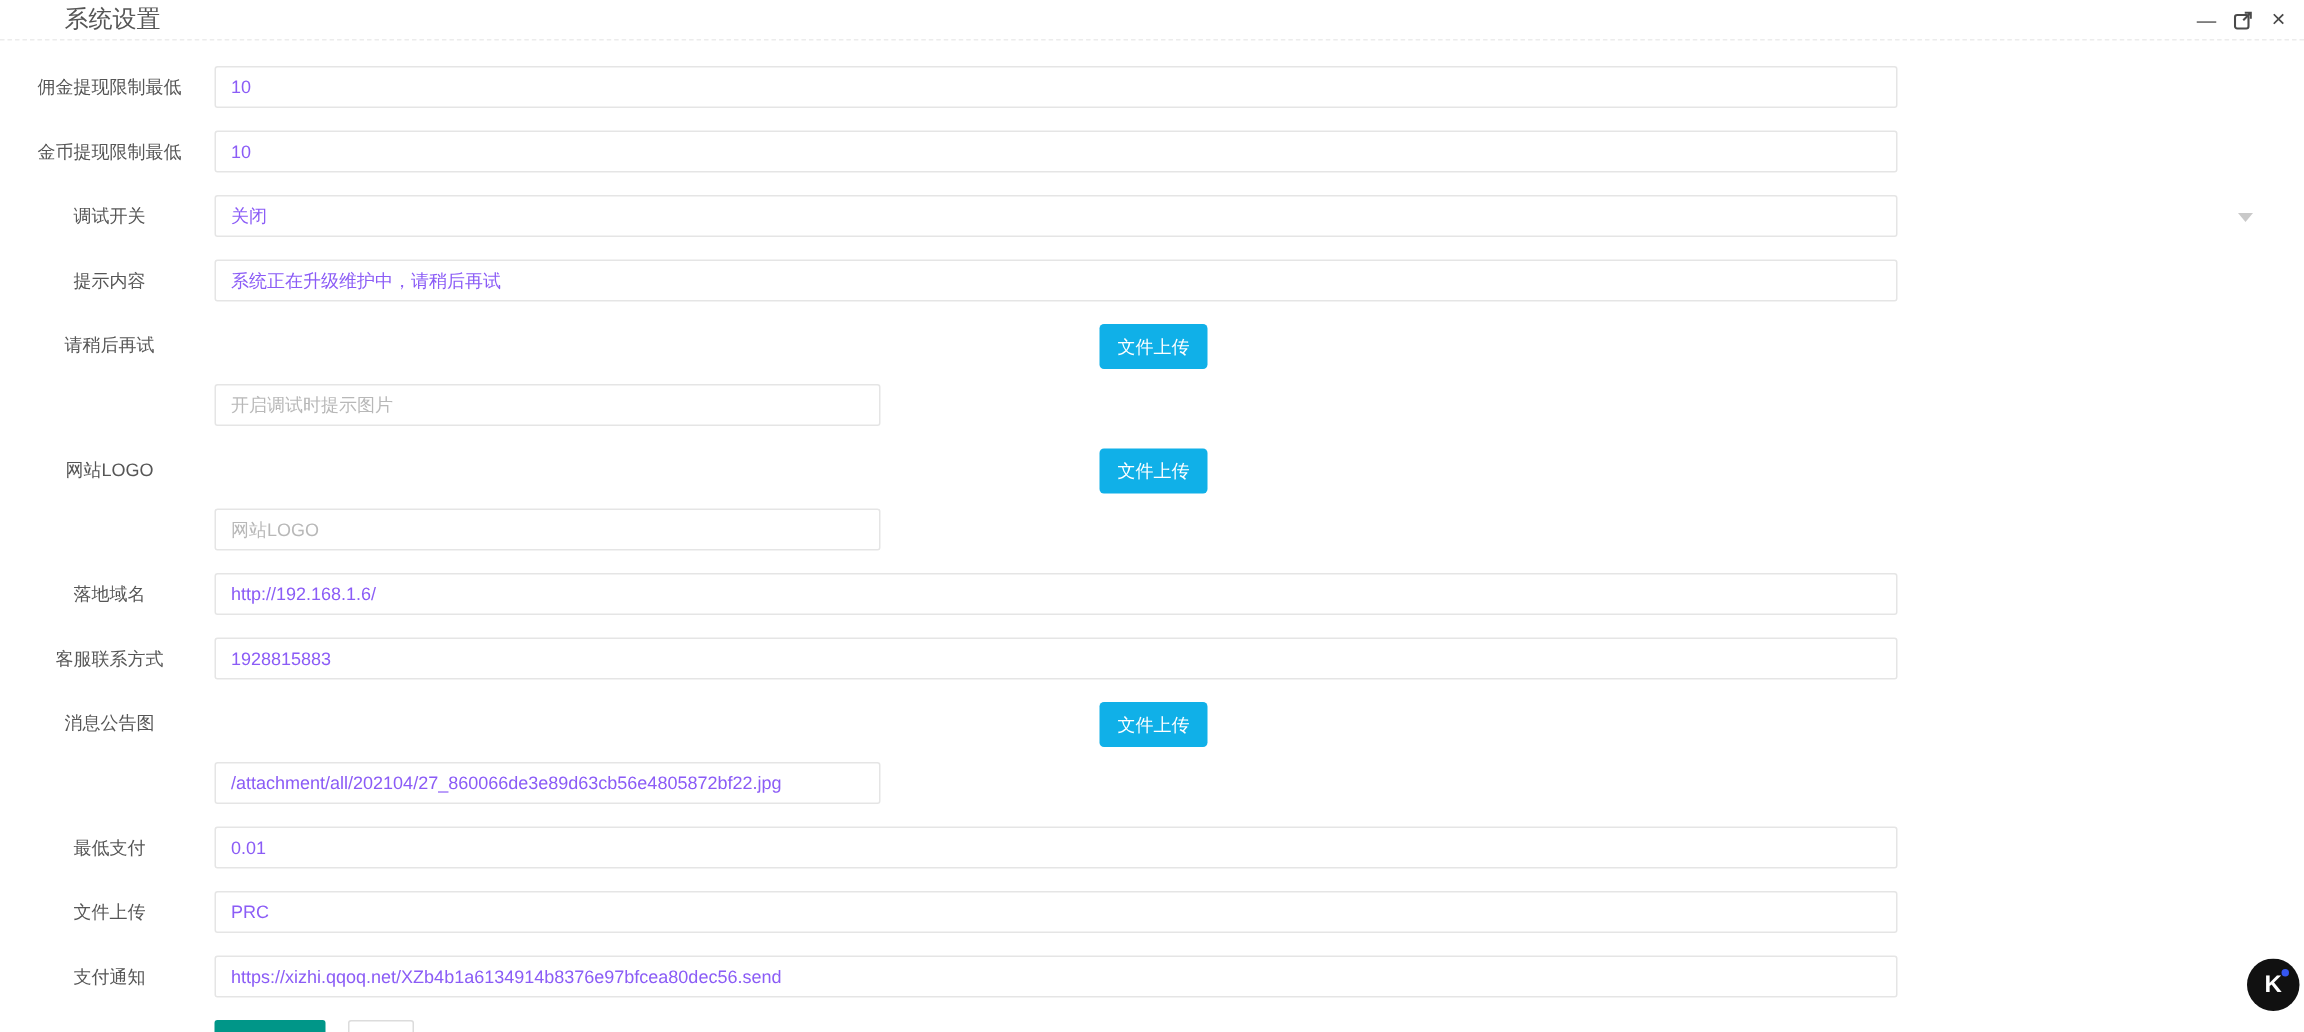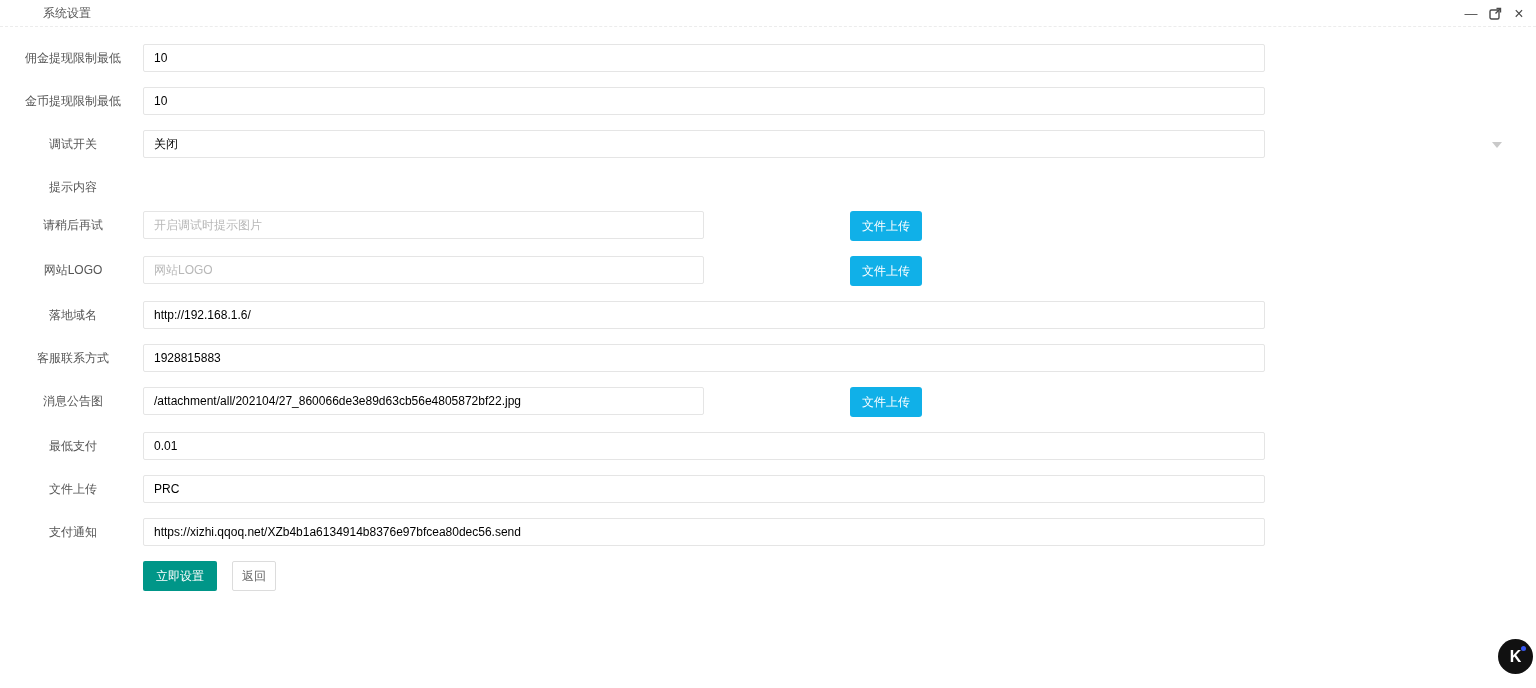--- a/index.html
+++ b/index.html
@@ -1,38 +1,38 @@
 <!DOCTYPE html>
 <html><head>
 <meta charset="utf-8">
 <style>
   * { margin:0; padding:0; box-sizing:border-box; }
   html,body { width:1536px; height:688px; overflow:hidden; background:#fff;
     font-family:"Liberation Sans","DejaVu Sans",sans-serif; font-size:12px; color:#333; }
 
   
   .titlebar { position:relative; height:27px; background:#fff; border-bottom:1px dashed #ececec; }
-  .titlebar-title { position:absolute; left:43px; top:0; line-height:27px; color:#555; font-size:12px; }
+  .titlebar-title { position:absolute; left:43px; top:0; line-height:27px; color:#555; font-size:16px; }
   .win-controls { position:absolute; right:8px; top:0; height:27px; display:flex; align-items:center; gap:6px; }
   .win-btn { width:18px; height:18px; display:flex; align-items:center; justify-content:center;
     color:#4a4a4a; cursor:pointer; font-size:14px; line-height:1; user-select:none; }
   .win-btn.minimize { font-size:13px; }
   .win-btn.close { font-size:16px; }
 
   
   .form-area { padding-top:17px; }
   .form-row { display:flex; align-items:flex-start; margin-bottom:15px; position:relative; }
   .form-label { width:133px; padding:5px 10px 0 23px; text-align:center; color:#565656;
     line-height:18px; word-break:break-all; }
   .ipt { height:28px; border:1px solid #e5e5e5; border-radius:2px; padding:0 10px;
-    font-size:12px; color:#000000; margin-left:10px; outline:none; background:#fff;
+    font-size:12px; color:#8b5cf6; margin-left:10px; outline:none; background:#fff;
     font-family:"Liberation Sans","DejaVu Sans",sans-serif; }
   .ipt::placeholder { color:#b8b8b8; }
   .ipt.long { width:1122px; }
-  .ipt.short { width:561px; }
+  .ipt.short { width:444px;margin-top:40px; }
 
   .upload-btn { margin-left:146px; width:72px; height:30px; background:#10b0e8; color:#fff;
     border:none; border-radius:3px; font-size:12px; cursor:pointer;
     font-family:"Liberation Sans","DejaVu Sans",sans-serif; }
 
   
   .dd-caret { position:absolute; left:1492px; top:12px; width:0; height:0;
     border-left:5px solid transparent; border-right:5px solid transparent;
     border-top:6px solid #c9c9c9; cursor:pointer; }
 
@@ -82,20 +82,21 @@
   </div>
 
   <div class="form-row">
     <div class="form-label">调试开关</div>
     <input class="ipt long" type="text" readonly="" value="关闭" style="">
     <span class="dd-caret"></span>
   </div>
 
   <div class="form-row">
     <div class="form-label">提示内容</div>
+    <input class="ipt long" type="text" value="系统正在升级维护中，请稍后再试" style="">
   </div>
 
   <div class="form-row">
     <div class="form-label">请稍后再试</div>
     <input class="ipt short" type="text" placeholder="开启调试时提示图片" style="">
     <button class="upload-btn">文件上传</button>
   </div>
 
   <div class="form-row">
     <div class="form-label">网站LOGO</div>

